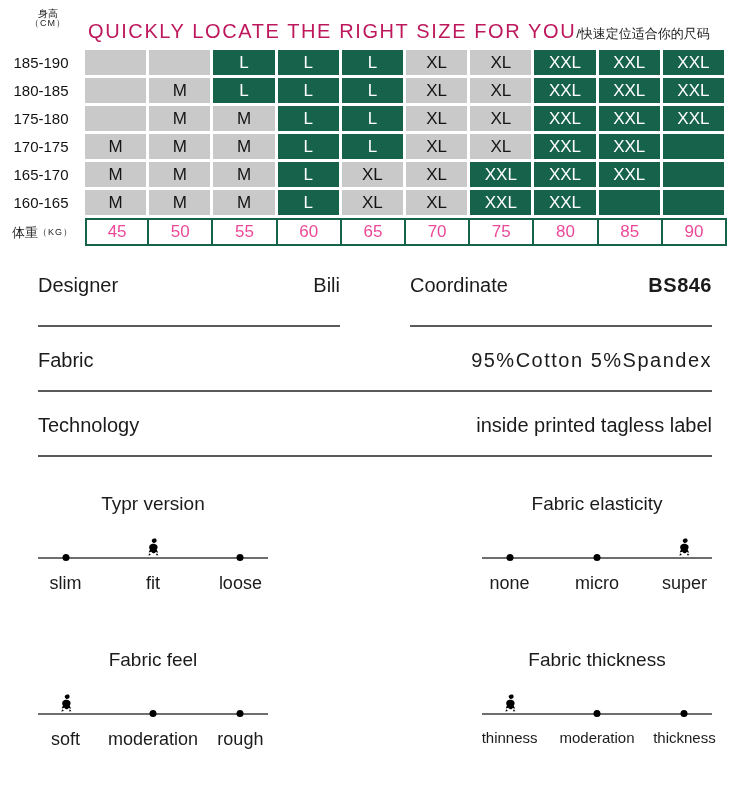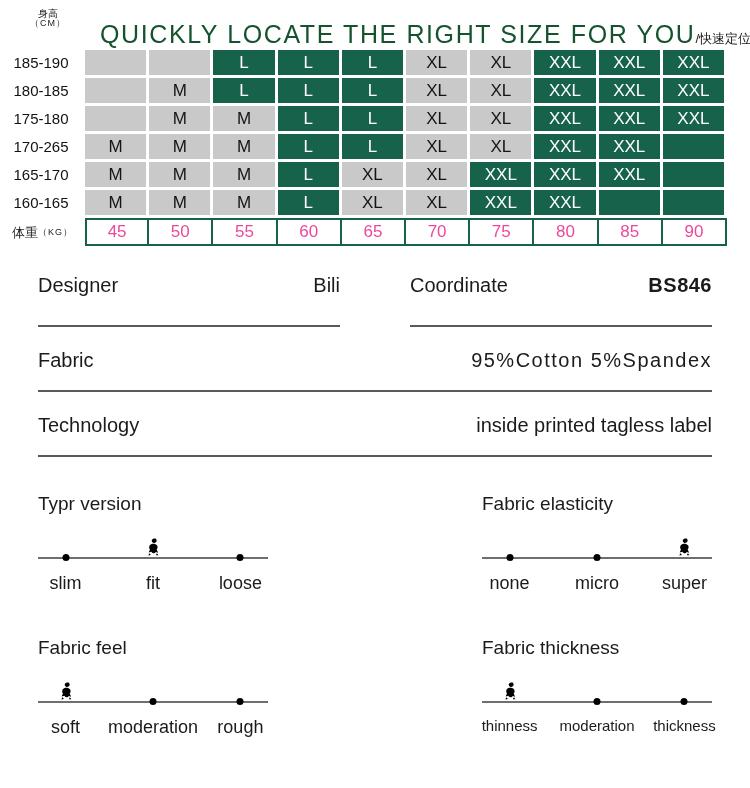--- a/index.html
+++ b/index.html
@@ -5,21 +5,21 @@
   * { margin:0; padding:0; box-sizing:border-box; }
   html,body { background:#fff; }
   body { font-family:"Liberation Sans","DejaVu Sans",sans-serif; color:#1b1b1b; }
   .page { position:relative; width:750px; height:788px; background:#fff; overflow:hidden; }
 
   
   .height-label { position:absolute; left:20px; top:8px; width:56px; text-align:center; line-height:1.1; }
   .height-label .cn { font-size:10px; display:block; }
   .height-label .unit { font-size:9px; display:block; letter-spacing:1px; }
   .chart-title { position:absolute; left:88px; top:20px; white-space:nowrap; }
-  .chart-title .en { font-size:25px; letter-spacing:1.6px; color:#14532d;margin-left:12px; }
+  .chart-title .en { font-size:20px; letter-spacing:1.6px; color:#be185d; }
   .chart-title .zh { font-size:13px; color:#1a1a1a; }
 
   
   .size-table { position:absolute; left:0; top:50px; width:727px;
     display:grid; grid-template-columns:85px repeat(10,1fr); }
   .cell, .rowlabel, .wcell, .wlabel { height:28px; display:flex; align-items:center; justify-content:center; }
   .cell { border-right:3px solid #fff; border-bottom:3px solid #fff; font-size:17px; }
   .cell.green { background:#17624A; color:#fff; }
   .cell.gray  { background:#C9C9C9; color:#141414; }
   .rowlabel { font-size:15px; color:#111; border-right:3px solid #fff; border-bottom:3px solid #fff; }
@@ -34,21 +34,21 @@
   .pair-row { display:flex; justify-content:space-between; }
   .pair { width:302px; display:flex; justify-content:space-between; align-items:flex-end;
           padding-bottom:28px; border-bottom:2px solid #5a5a5a; }
   .detail-row.full { display:flex; justify-content:space-between; align-items:flex-end;
           padding-bottom:18px; border-bottom:2px solid #5a5a5a; margin-top:22px; }
   .dvalue.bold { font-weight:bold; letter-spacing:0.5px; }
   .dvalue.spaced { letter-spacing:1.5px; }
 
   
   .scales { position:absolute; left:38px; top:487px; width:674px;
-    display:grid; grid-template-columns:230px 230px; justify-content:space-between; row-gap:34px; }
+    display:grid; grid-template-columns:230px 230px; justify-content:space-between; row-gap:46px;text-align:center; }
   .scale-title { font-size:19px; padding-top:6px; }
   .scale-line-wrap { position:relative; height:44px; margin-top:6px; }
   .scale-line { position:absolute; left:0; right:0; bottom:6px; height:2px; background:#6e6e6e; }
   .scale-dot { position:absolute; bottom:4px; transform:translateX(-50%); width:7px; height:7px;
     border-radius:50%; background:#000; }
   .scale-marker { position:absolute; bottom:6px; transform:translateX(-50%); width:16px; height:23px; }
   .scale-labels { position:relative; height:24px; margin-top:8px; font-size:18px; }
   .scale-labels span { position:absolute; transform:translateX(-50%); white-space:nowrap; }
   .scale.small-labels .scale-labels { font-size:15px; }
 </style>
@@ -93,21 +93,21 @@
       <div class="cell gray"></div>
       <div class="cell gray">M</div>
       <div class="cell gray">M</div>
       <div class="cell green">L</div>
       <div class="cell green">L</div>
       <div class="cell gray">XL</div>
       <div class="cell gray">XL</div>
       <div class="cell green">XXL</div>
       <div class="cell green">XXL</div>
       <div class="cell green">XXL</div>
-      <div class="rowlabel">170-265</div>
+      <div class="rowlabel">170-175</div>
       <div class="cell gray">M</div>
       <div class="cell gray">M</div>
       <div class="cell gray">M</div>
       <div class="cell green">L</div>
       <div class="cell green">L</div>
       <div class="cell gray">XL</div>
       <div class="cell gray">XL</div>
       <div class="cell green">XXL</div>
       <div class="cell green">XXL</div>
       <div class="cell green"></div>

